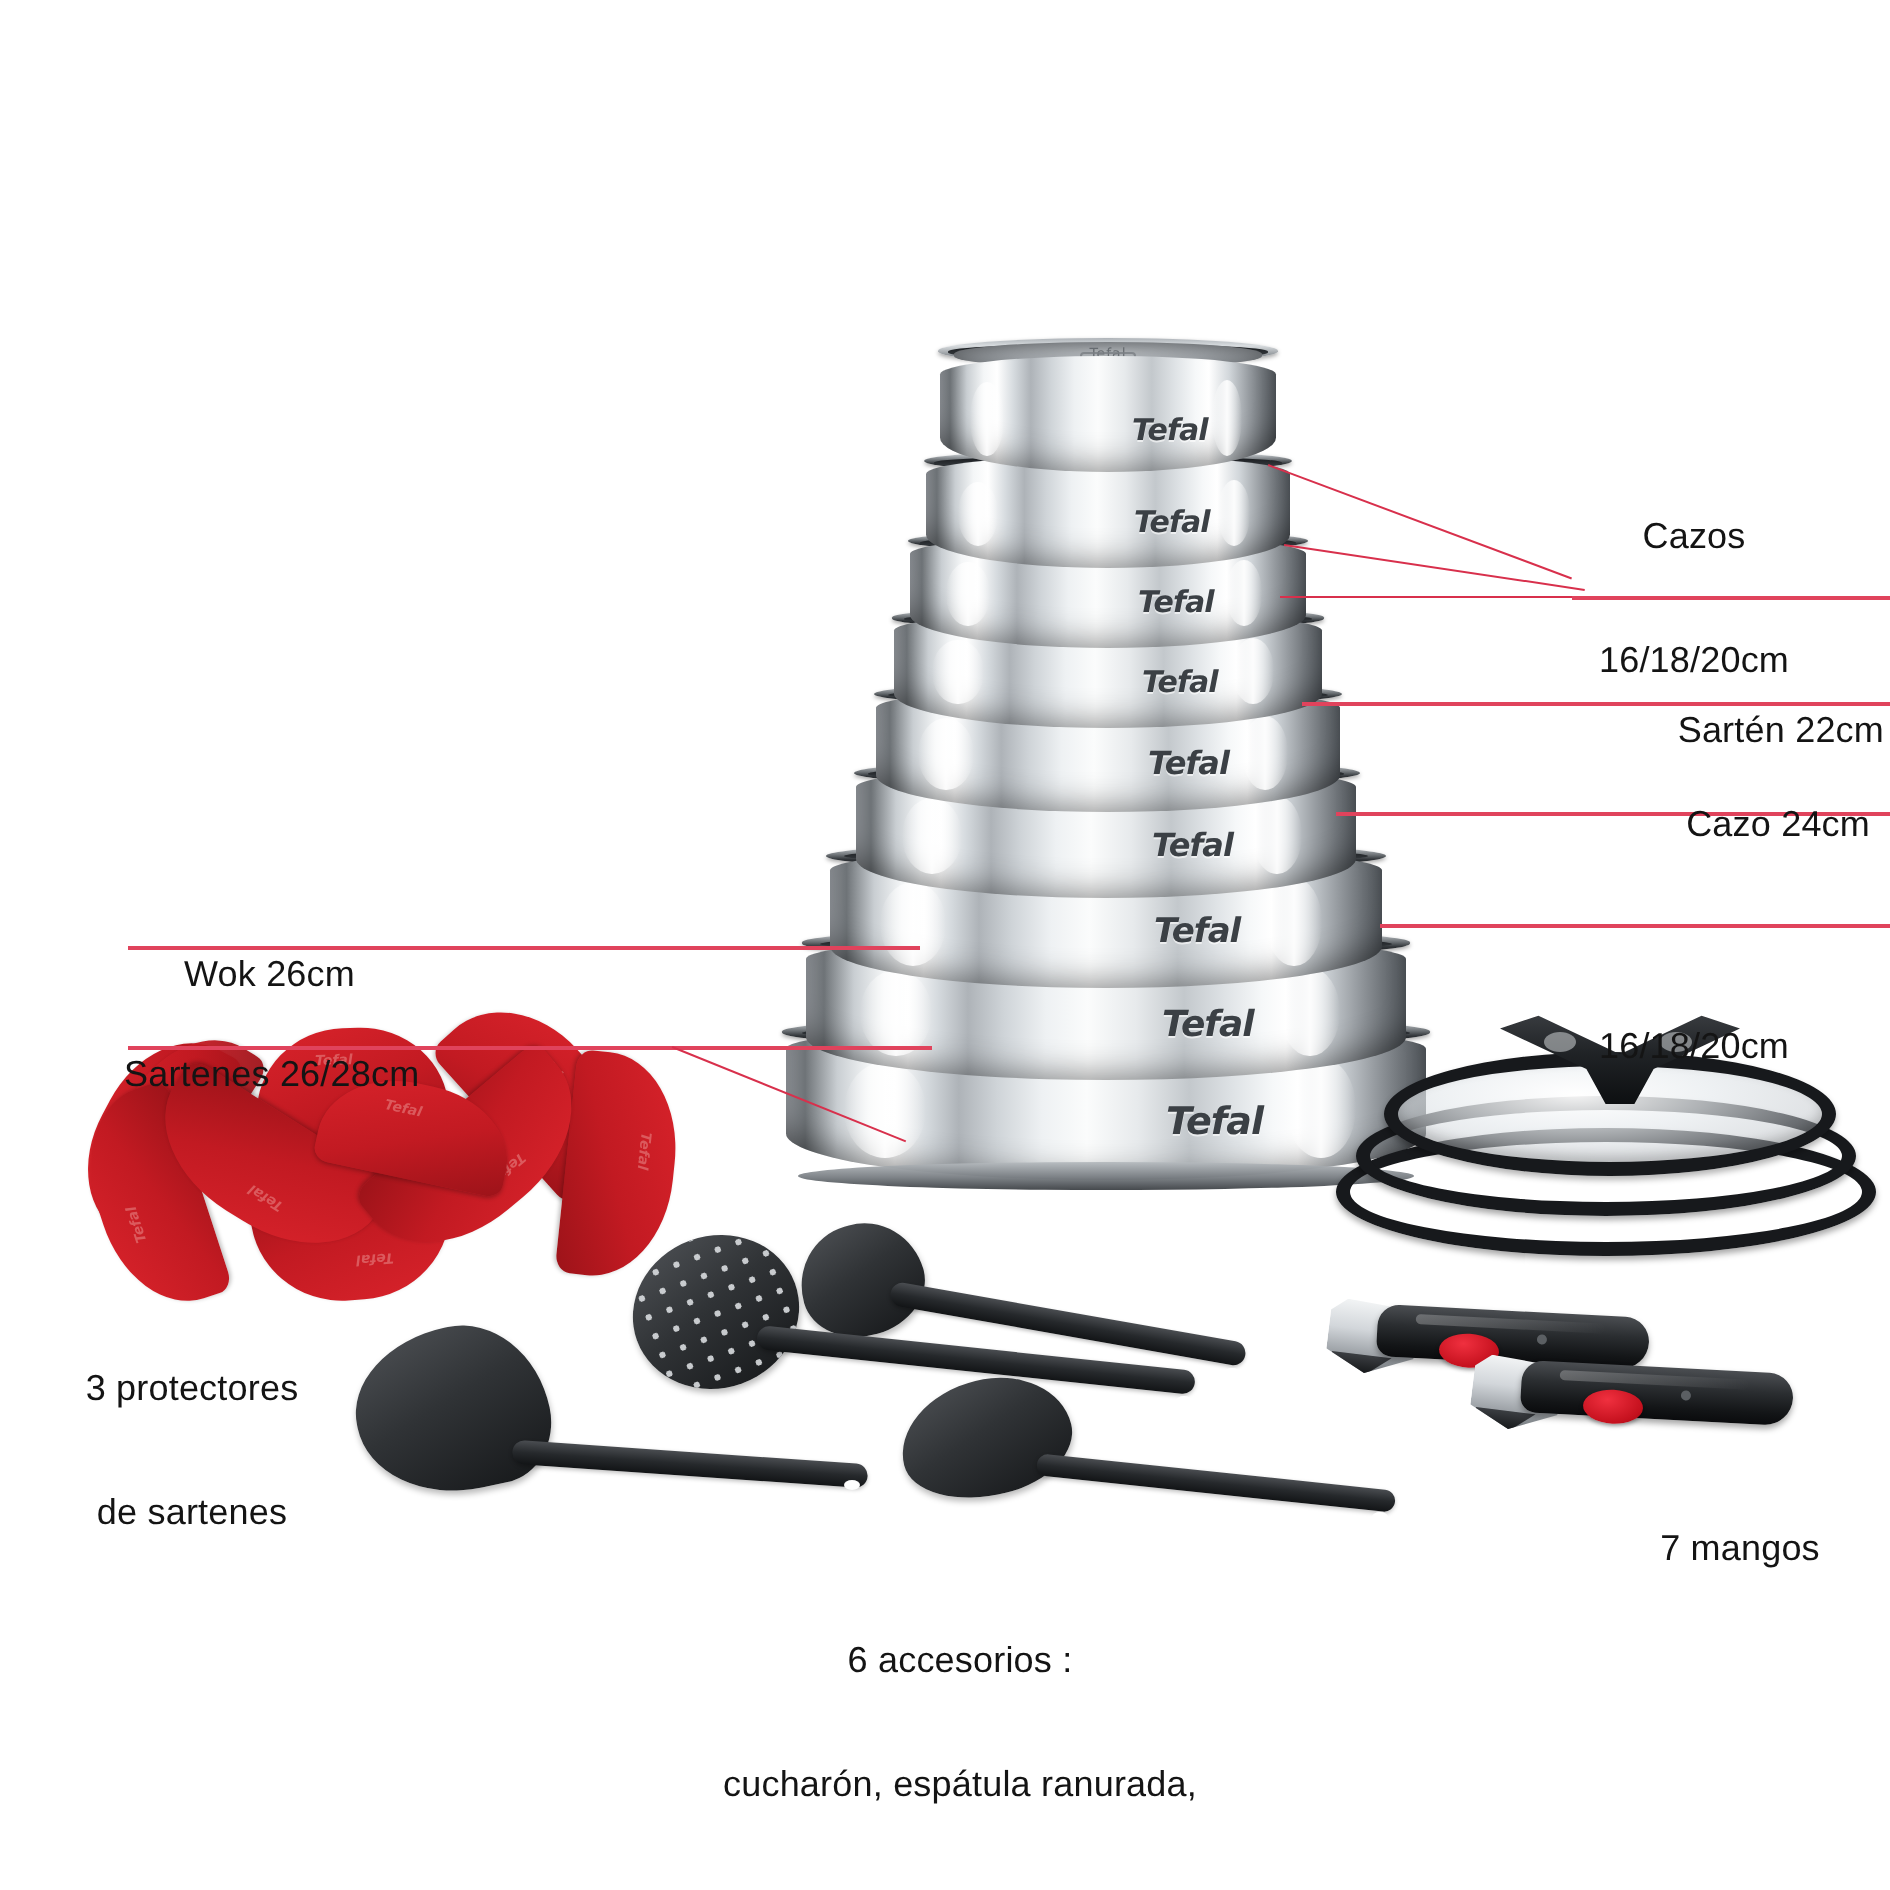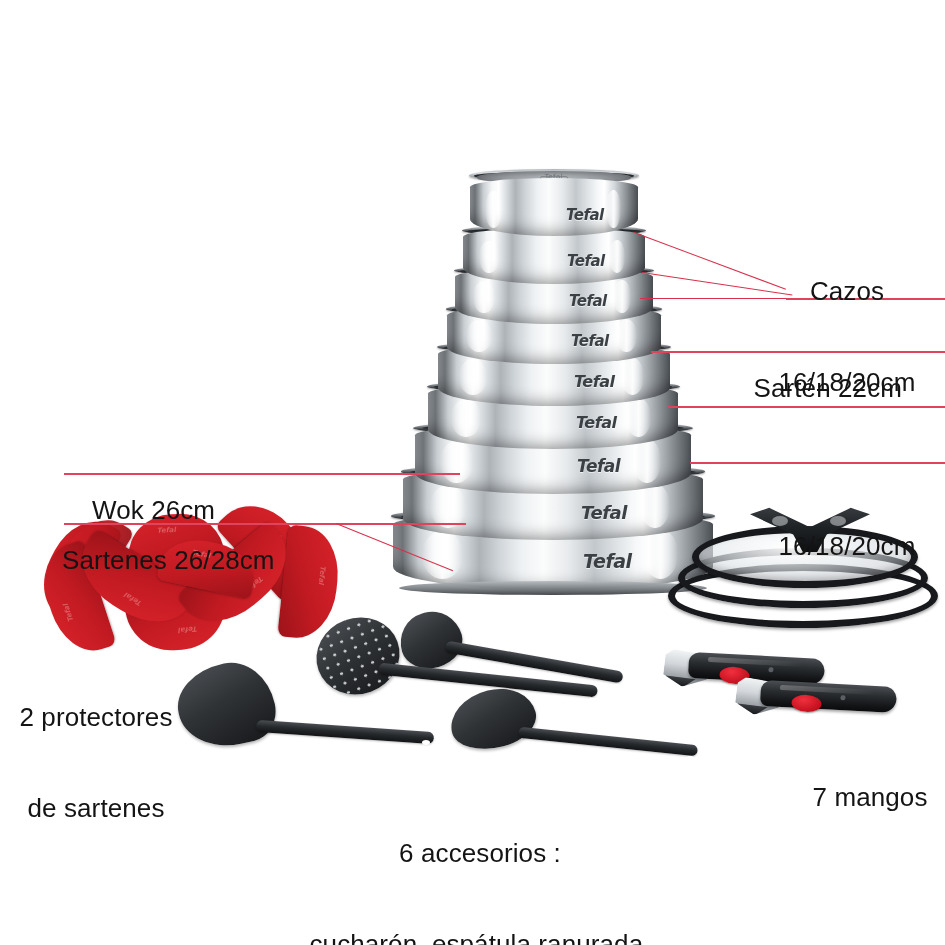--- a/index.html
+++ b/index.html
@@ -2,21 +2,21 @@
 <html><head>
 <meta charset="utf-8">
 <style>
   html,body{margin:0;padding:0;background:#ffffff;}
   body{width:945px;height:945px;overflow:hidden;
        font-family:"Liberation Sans","DejaVu Sans",sans-serif;
        color:#111;-webkit-font-smoothing:antialiased;}
   #stage{position:relative;width:945px;height:945px;background:#fff;overflow:hidden;}
 
   
-  .label{position:absolute;font-size:26px;line-height:1.16;font-weight:400;
+  .label{position:absolute;font-size:18px;line-height:1.16;font-weight:400;
          color:#141414;letter-spacing:.1px;white-space:pre;}
   .label.ctr{text-align:center;}
   .label.rt{text-align:right;}
   .label.lf{text-align:left;}
 
   
   .lead{position:absolute;background:#e0435c;height:1.6px;transform-origin:0 50%;}
   .lead.thin{height:1.4px;background:#d8304c;}
 
   
@@ -288,40 +288,43 @@
 
   <div class="lead" style="left:64px;top:473px;width:396px;"></div>
   <div class="lead" style="left:64px;top:523px;width:402px;"></div>
   <div class="lead thin" style="left:336px;top:523px;width:126px;transform:rotate(22deg);"></div>
 
   <div class="label ctr" style="left:752px;top:216px;width:190px;">
     <div>Cazos</div>
     <div>16/18/20cm</div>
   </div>
 
-  <div class="label rt" style="left:660px;top:313px;width:242px;">
+  <div class="label rt" style="left:700px;top:313px;width:242px;">
     <div>Sartén 22cm</div>
   </div>
 
+  <div class="label rt" style="left:700px;top:360px;width:235px;">
+    <div>Cazo 24cm</div>
+  </div>
 
 
   <div class="label ctr" style="left:752px;top:471px;width:190px;">
     <div>16/18/20cm</div>
   </div>
 
   <div class="label lf" style="left:92px;top:435px;width:240px;">
     <div>Wok 26cm</div>
   </div>
 
   <div class="label lf" style="left:62px;top:485px;width:300px;">
     <div>Sartenes 26/28cm</div>
   </div>
 
   <div class="label ctr" style="left:8px;top:642px;width:176px;">
-    <div>2 protectores</div>
+    <div>3 protectores</div>
     <div>de sartenes</div>
   </div>
 
   <div class="label ctr" style="left:796px;top:722px;width:148px;">
     <div>7 mangos</div>
   </div>
 
   <div class="label ctr" style="left:258px;top:778px;width:444px;">
     <div>6 accesorios :</div>
     <div>cucharón, espátula ranurada,</div>

